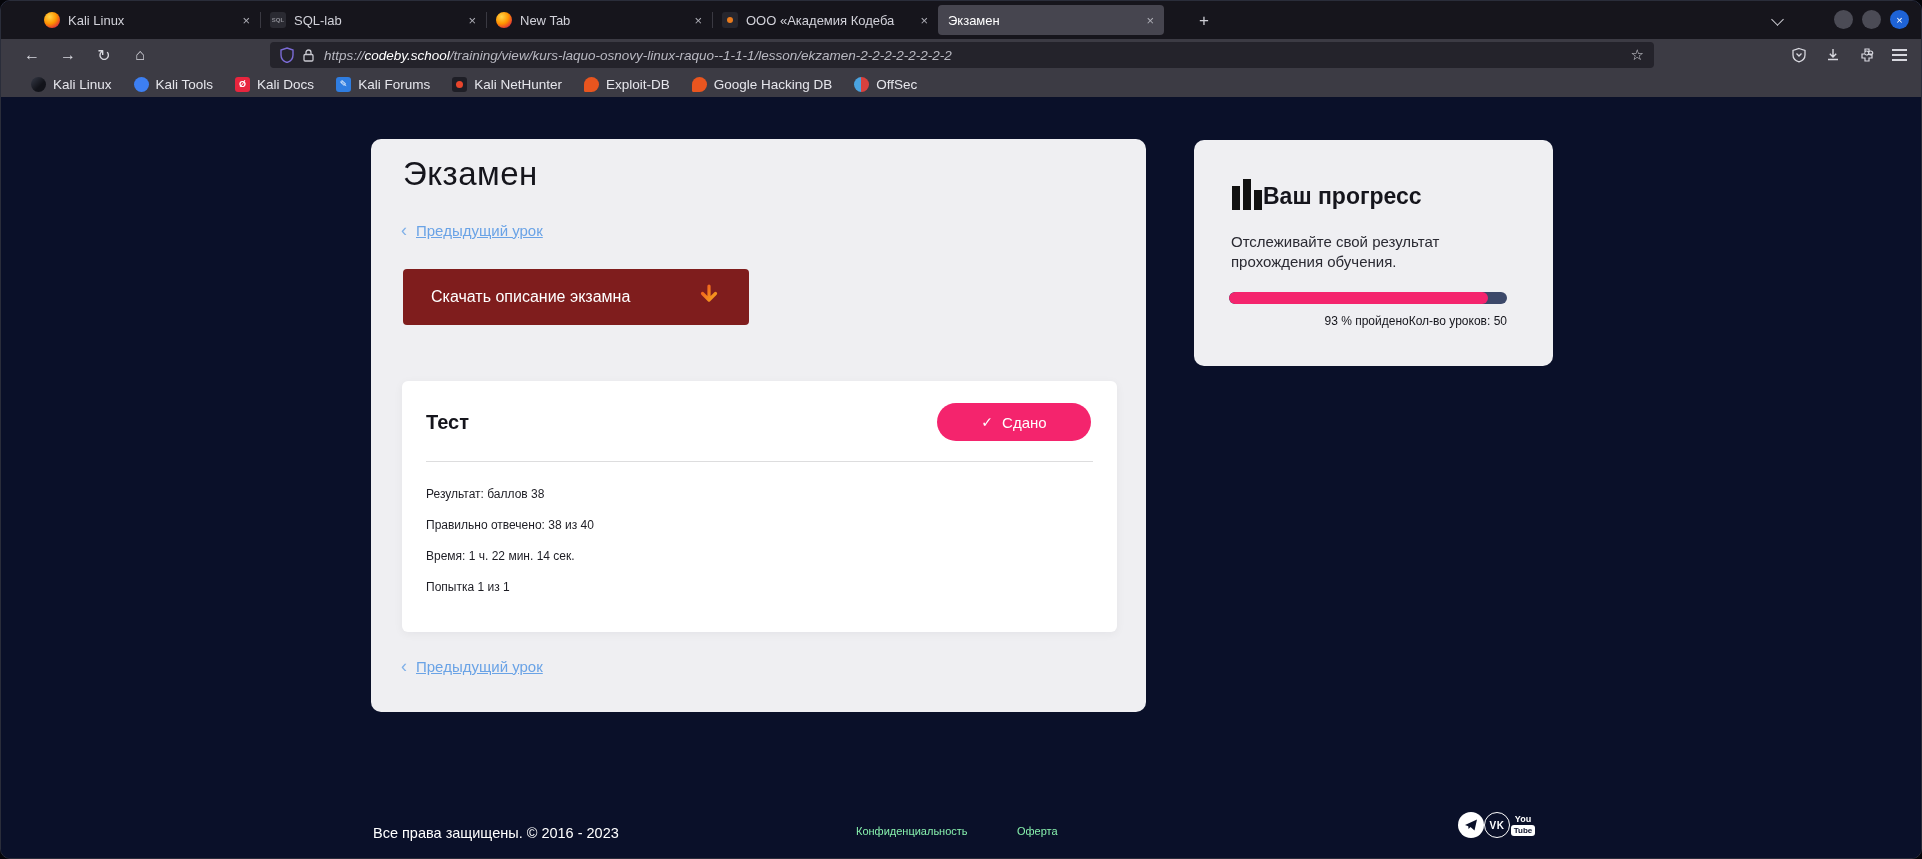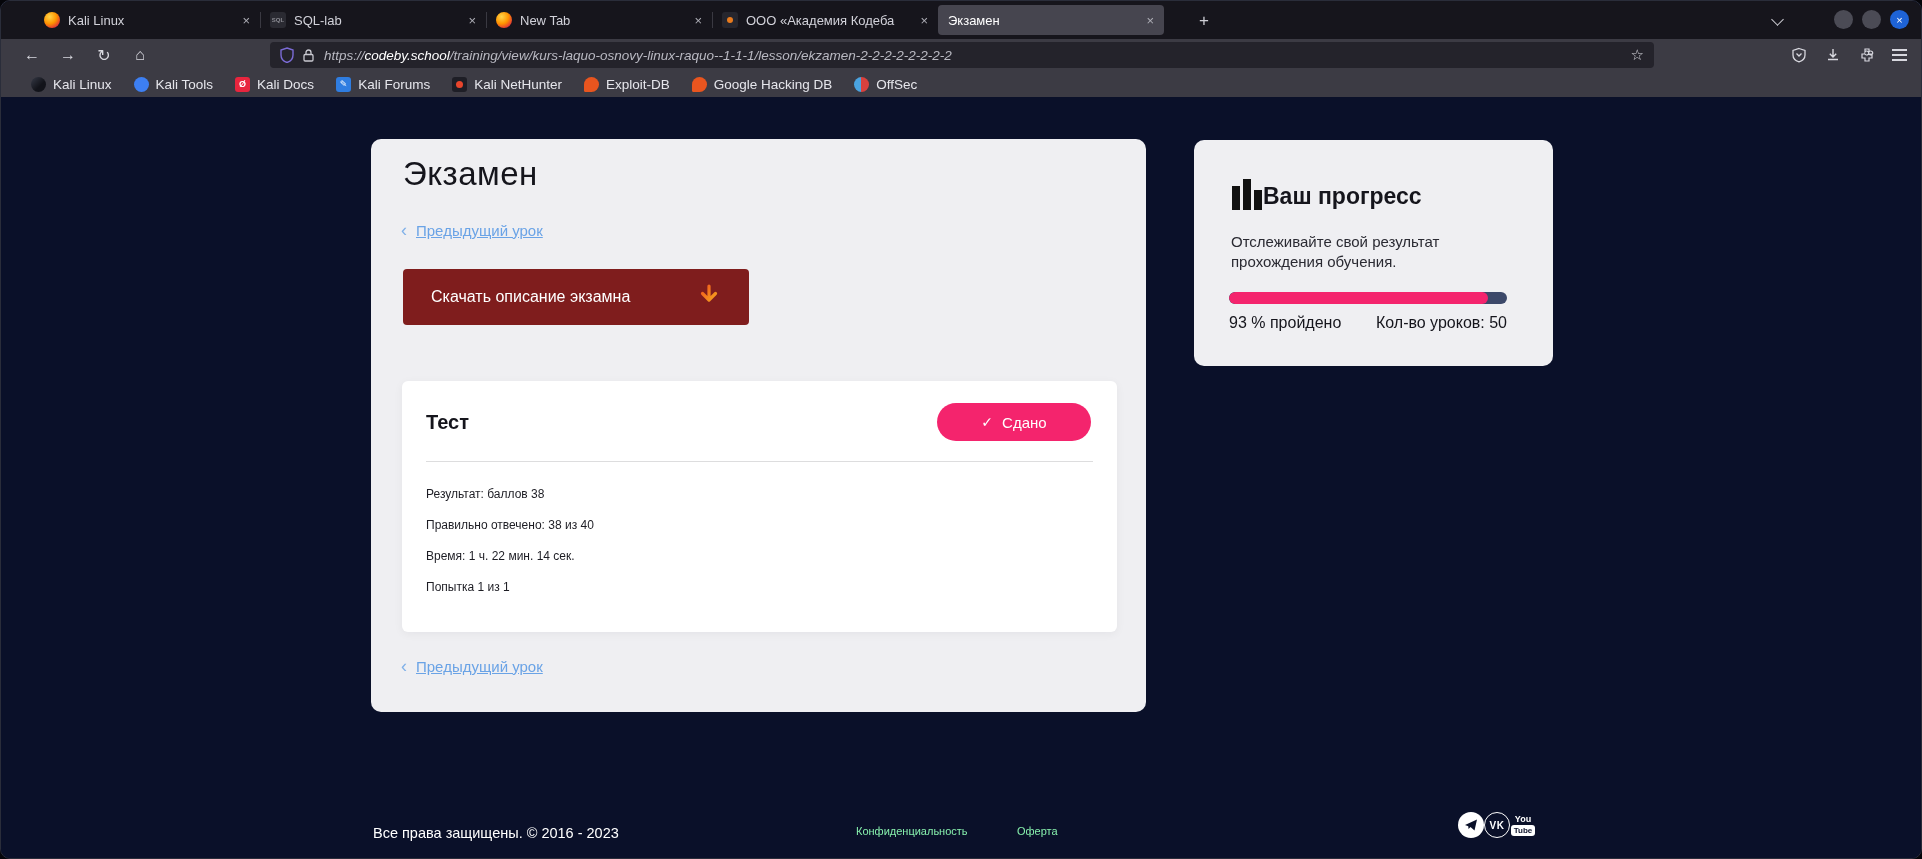--- a/index.html
+++ b/index.html
@@ -68,21 +68,21 @@
   .test-divider { position:absolute; left:24px; right:24px; top:80px; height:1px; background:#ddddde; }
   .res-line { position:absolute; left:24px; font-size:12px; color:#1d1d24; }
   .rl0 { top:106px; } .rl1 { top:137px; } .rl2 { top:168px; } .rl3 { top:199px; }
 
   .progress-card { position:absolute; left:1193px; top:43px; width:359px; height:226px; background:#efeff2; border-radius:10px; }
   .pc-head { position:absolute; left:37px; top:38px; display:flex; align-items:flex-end; }
   .pc-title { font-size:23px; font-weight:bold; color:#15151c; }
   .pc-desc { position:absolute; left:37px; top:92px; width:250px; font-size:15px; line-height:20px; color:#2a2a32; }
   .pbar { position:absolute; left:35px; top:152px; width:278px; height:12px; border-radius:7px; background:#3c4869; overflow:hidden; }
   .pbar-fill { height:100%; border-radius:7px; background:#f4246d; }
-  .pc-labels { position:absolute; left:35px; top:174px; width:278px; display:flex; justify-content:space-between; font-size:16px; color:#15151c; }
+  .pc-labels { position:absolute; left:35px; top:174px; width:278px; display:flex; justify-content:flex-end; font-size:12px; color:#15151c; }
 
   .footer-copy { position:absolute; left:372px; top:728px; font-size:14.5px; color:#ffffff;text-align:right; }
   .footer-link { position:absolute; top:728px; font-size:11px; color:#86efac; }
   .flink1 { left:855px; } .flink2 { left:1016px; }
   .socials { position:absolute; left:1457px; top:715px; display:flex; align-items:center; }
   .soc { width:26px; height:26px; border-radius:50%; display:flex; align-items:center; justify-content:center; }
   .soc-tg { background:#fff; }
   .soc-vk { border:1.5px solid #fff; color:#fff; font-size:10px; font-weight:bold; letter-spacing:0.5px; }
   .soc-yt { flex-direction:column; border-radius:0; gap:1px; }
   .yt-you { color:#fff; font-size:9px; font-weight:bold; line-height:9px; }

